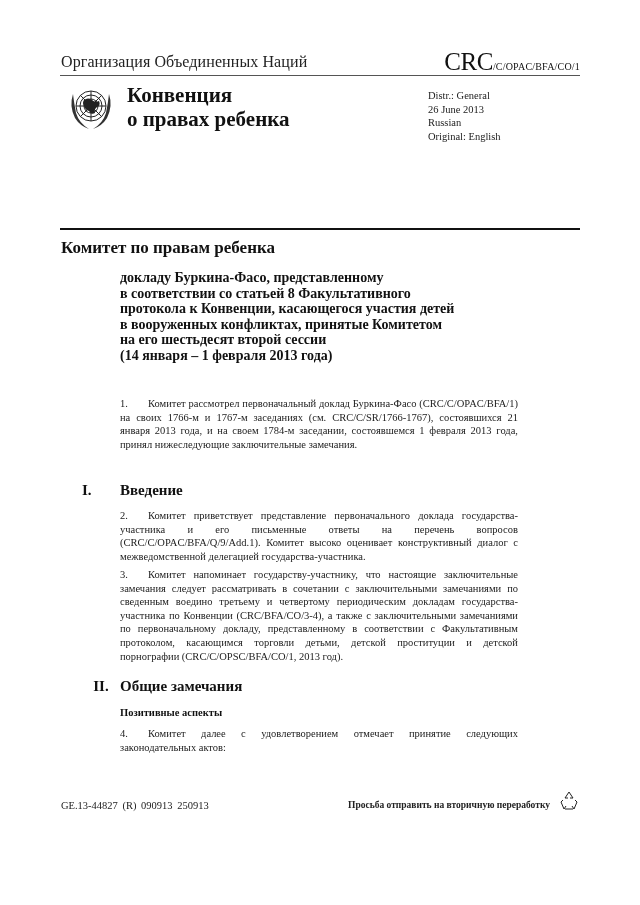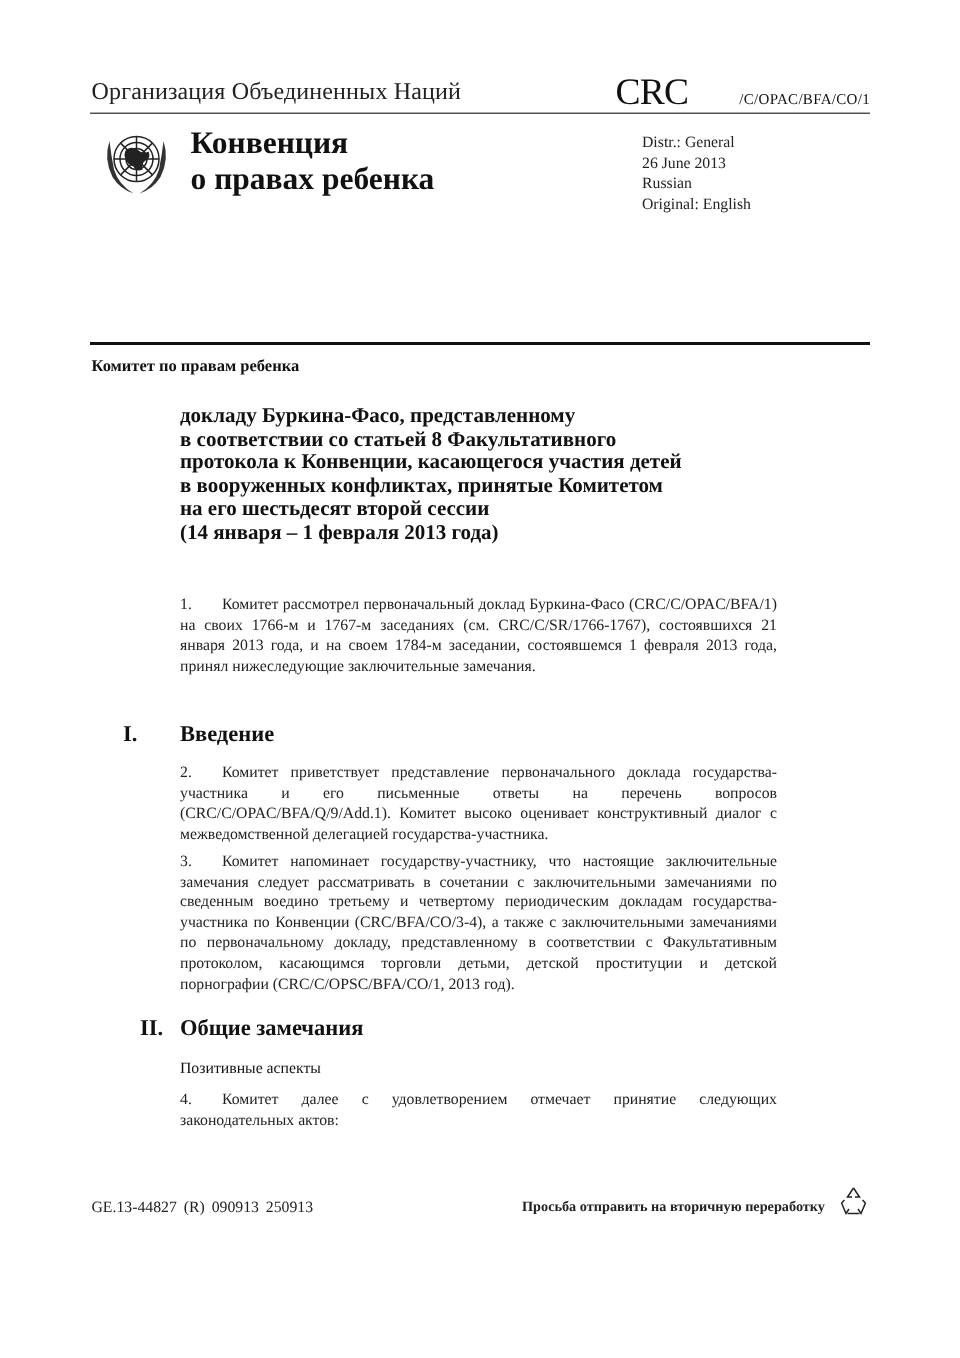--- a/index.html
+++ b/index.html
@@ -3,46 +3,46 @@
   <meta charset="utf-8">
   <style>
     html, body { margin: 0; padding: 0; background: #ffffff; }
     body { width: 640px; height: 905px; position: relative; overflow: hidden;
            font-family: "Liberation Serif", "DejaVu Serif", serif; color: #111; }
     .abs { position: absolute; }
 
     .org-name { left: 61px; top: 53px; font-size: 16px; color: #222; letter-spacing: 0.1px; }
     .symbol { right: 60px; top: 48px; white-space: nowrap; color: #111; }
     .symbol .big { font-size: 25px; letter-spacing: -0.5px; }
-    .symbol .small { font-size: 10px; letter-spacing: 0.2px; margin-left: 34px; }
+    .symbol .small { font-size: 10px; letter-spacing: 0.2px; }
     .rule-top { left: 60px; top: 75px; width: 520px; height: 1px; background: #555; }
 
     .logo { left: 64px; top: 80px; width: 54px; height: 54px; }
     .conv-title { left: 127px; top: 83px; font-size: 21px; font-weight: bold; line-height: 24px; color: #111; }
 
     .distr { left: 428px; top: 89px; font-size: 10.5px; line-height: 13.5px; color: #222; }
 
     .rule-thick { left: 60px; top: 228px; width: 520px; height: 2px; background: #111; }
-    .committee { left: 61px; top: 238px; font-size: 11px; font-weight: bold; color: #111; }
+    .committee { left: 61px; top: 238px; font-size: 17px; font-weight: bold; color: #111; }
 
     .doc-title { left: 120px; top: 270px; width: 400px; font-size: 14px; font-weight: bold; line-height: 15.5px; color: #111; }
 
     .para { left: 120px; width: 398px; font-size: 10.5px; line-height: 13.6px; text-align: justify; color: #222; }
     .para .num { display: inline-block; width: 28px; }
     .p1 { top: 397px; }
     .p2 { top: 509px; }
     .p3 { top: 568px; }
     .p4 { top: 727px; }
 
     .section { left: 82px; font-size: 15px; font-weight: bold; color: #111; }
     .section .sec-num { display: inline-block; width: 38px; }
     .s1 { top: 482px; }
     .s2 { top: 678px; text-align: center; }
 
-    .subhead { left: 120px; top: 707px; font-size: 10.5px; font-weight: normal; color: #111; }
+    .subhead { left: 120px; top: 707px; font-size: 10.5px; font-weight: bold; color: #111; }
 
     .footer-code { left: 61px; top: 800px; font-size: 10.5px; color: #222; word-spacing: 2px; }
     .recycle-text { left: 348px; top: 800px; font-size: 9.5px; font-weight: bold; color: #222; }
     .recycle-icon { left: 558px; top: 790px; width: 22px; height: 22px; }
   </style>
 </head>
 <body>
 
 <div class="abs org-name">Организация Объединенных Наций</div>
 <div class="abs symbol">

